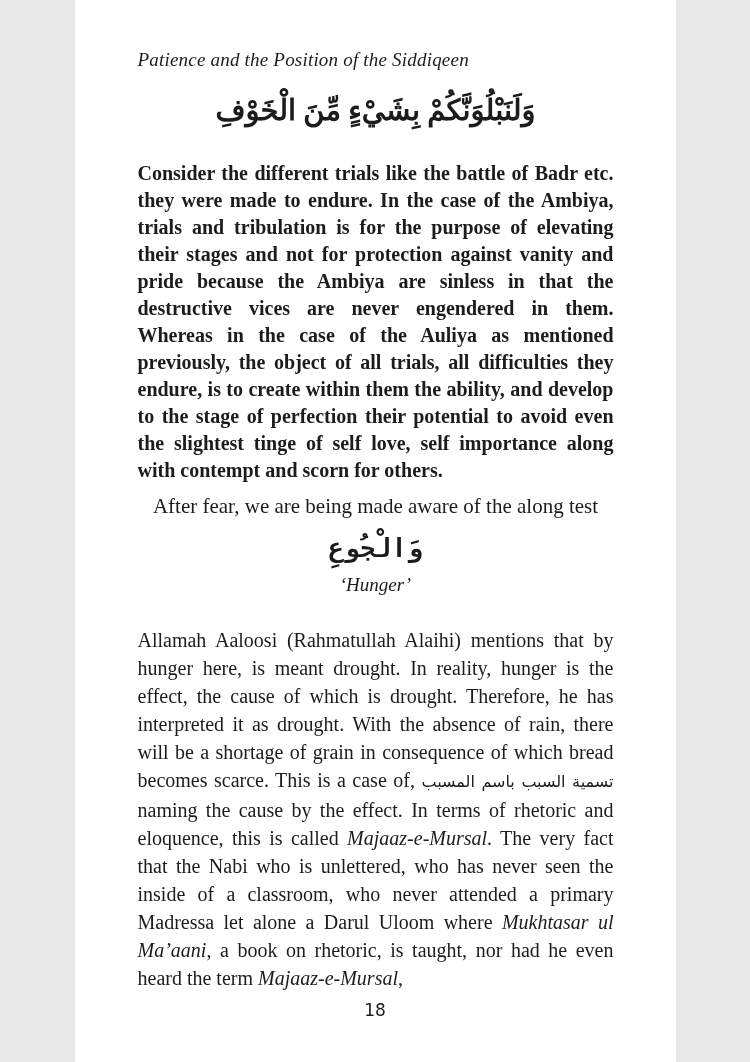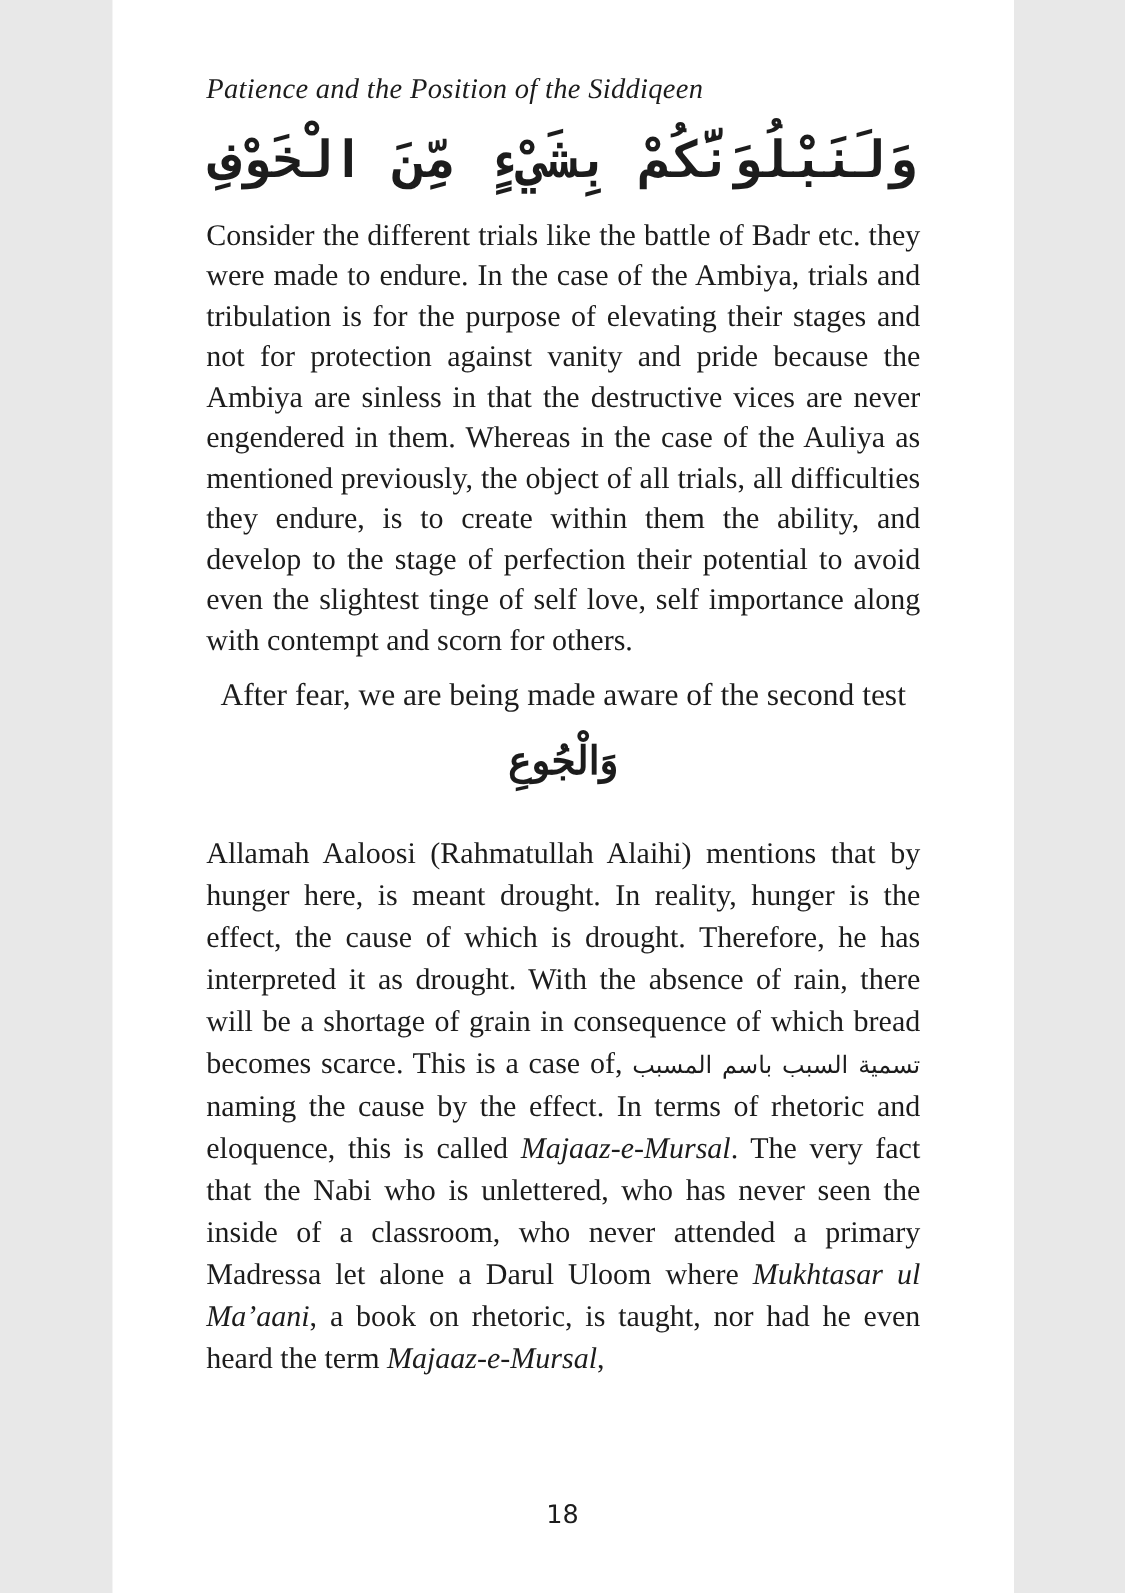--- a/index.html
+++ b/index.html
@@ -26,28 +26,28 @@
     line-height: 24px;
     letter-spacing: 0.2px;
   }
   .body-para {
     font-size: 20px;
     line-height: 27px;
     text-align: justify;
     margin: 0;
   }
   .para-1 { margin-top: 25px; }
-  .para-2 { margin-top: 10px; }
+  .para-2 { margin-top: 26px; font-weight: bold; }
   .para-3 { margin-top: 28px; line-height: 28px; }
   .arabic-verse {
     margin-top: 14px;
     text-align: center;
-    font-family: Liberation Mono, monospace;
+    font-family: Liberation Serif, serif;
     font-weight: 700;
-    font-size: 34px;
+    font-size: 29px;
     line-height: 48px;
     direction: rtl;
   }
   .section-heading {
     margin-top: 20px;
     text-align: center;
     font-family: "DejaVu Sans", sans-serif;
     font-weight: 800;
     font-size: 25px;
     line-height: 34px;
@@ -55,21 +55,21 @@
   }
   .sub-line {
     margin-top: 8px;
     text-align: center;
     font-size: 21px;
     line-height: 28px;
   }
   .arabic-word {
     margin-top: 10px;
     text-align: center;
-    font-family: Liberation Sans, sans-serif;
+    font-family: Liberation Mono, monospace;
     font-weight: 700;
     font-size: 26px;
     line-height: 40px;
     direction: rtl;
   }
   .caption {
     margin-top: 2px;
     text-align: center;
     font-style: italic;
     font-size: 19px;
@@ -99,22 +99,23 @@
 <div class="page">
 
   <div class="running-header">Patience and the Position of the Siddiqeen</div>
 
 
   <div class="arabic-verse">وَلَنَبْلُوَنَّكُمْ بِشَيْءٍ مِّنَ الْخَوْفِ</div>
 
   <p class="body-para para-2">Consider the different trials like the battle of Badr etc. they were made to endure. In the case of the Ambiya, trials and tribulation is for the purpose of elevating their stages and not for protection against vanity and pride because the Ambiya are sinless in that the destructive vices are never engendered in them. Whereas in the case of the Auliya as mentioned previously, the object of all trials, all difficulties they endure, is to create within them the ability, and develop to the stage of perfection their potential to avoid even the slightest tinge of self love, self importance along with contempt and scorn for others.</p>
 
 
-  <div class="sub-line">After fear, we are being made aware of the second test</div>
+  <div class="sub-line">After fear, we are being made aware of the along test</div>
 
   <div class="arabic-word">وَالْجُوعِ</div>
 
+  <div class="caption">‘Hunger’</div>
 
   <p class="body-para para-3"><span class="seg-normal">Allamah Aaloosi (Rahmatullah Alaihi) mentions that by hunger here, is meant drought. In reality, hunger is the effect, the cause of which is drought. Therefore, he has interpreted it as drought. With the absence of rain, there will be a shortage of grain in consequence of which bread becomes scarce. This is a case of, </span><span class="seg-arabic">تسمية السبب باسم المسبب</span><span class="seg-normal"> naming the cause by the effect. In terms of rhetoric and eloquence, this is called </span><span class="seg-italic">Majaaz-e-Mursal</span><span class="seg-normal">. The very fact that the Nabi who is unlettered, who has never seen the inside of a classroom, who never attended a primary Madressa let alone a Darul Uloom where </span><span class="seg-italic">Mukhtasar ul Ma’aani</span><span class="seg-normal">, a book on rhetoric, is taught, nor had he even heard the term </span><span class="seg-italic">Majaaz-e-Mursal</span><span class="seg-normal">,</span></p>
 
   <div class="page-number">18</div>
 
 </div>
 
 </body></html>

